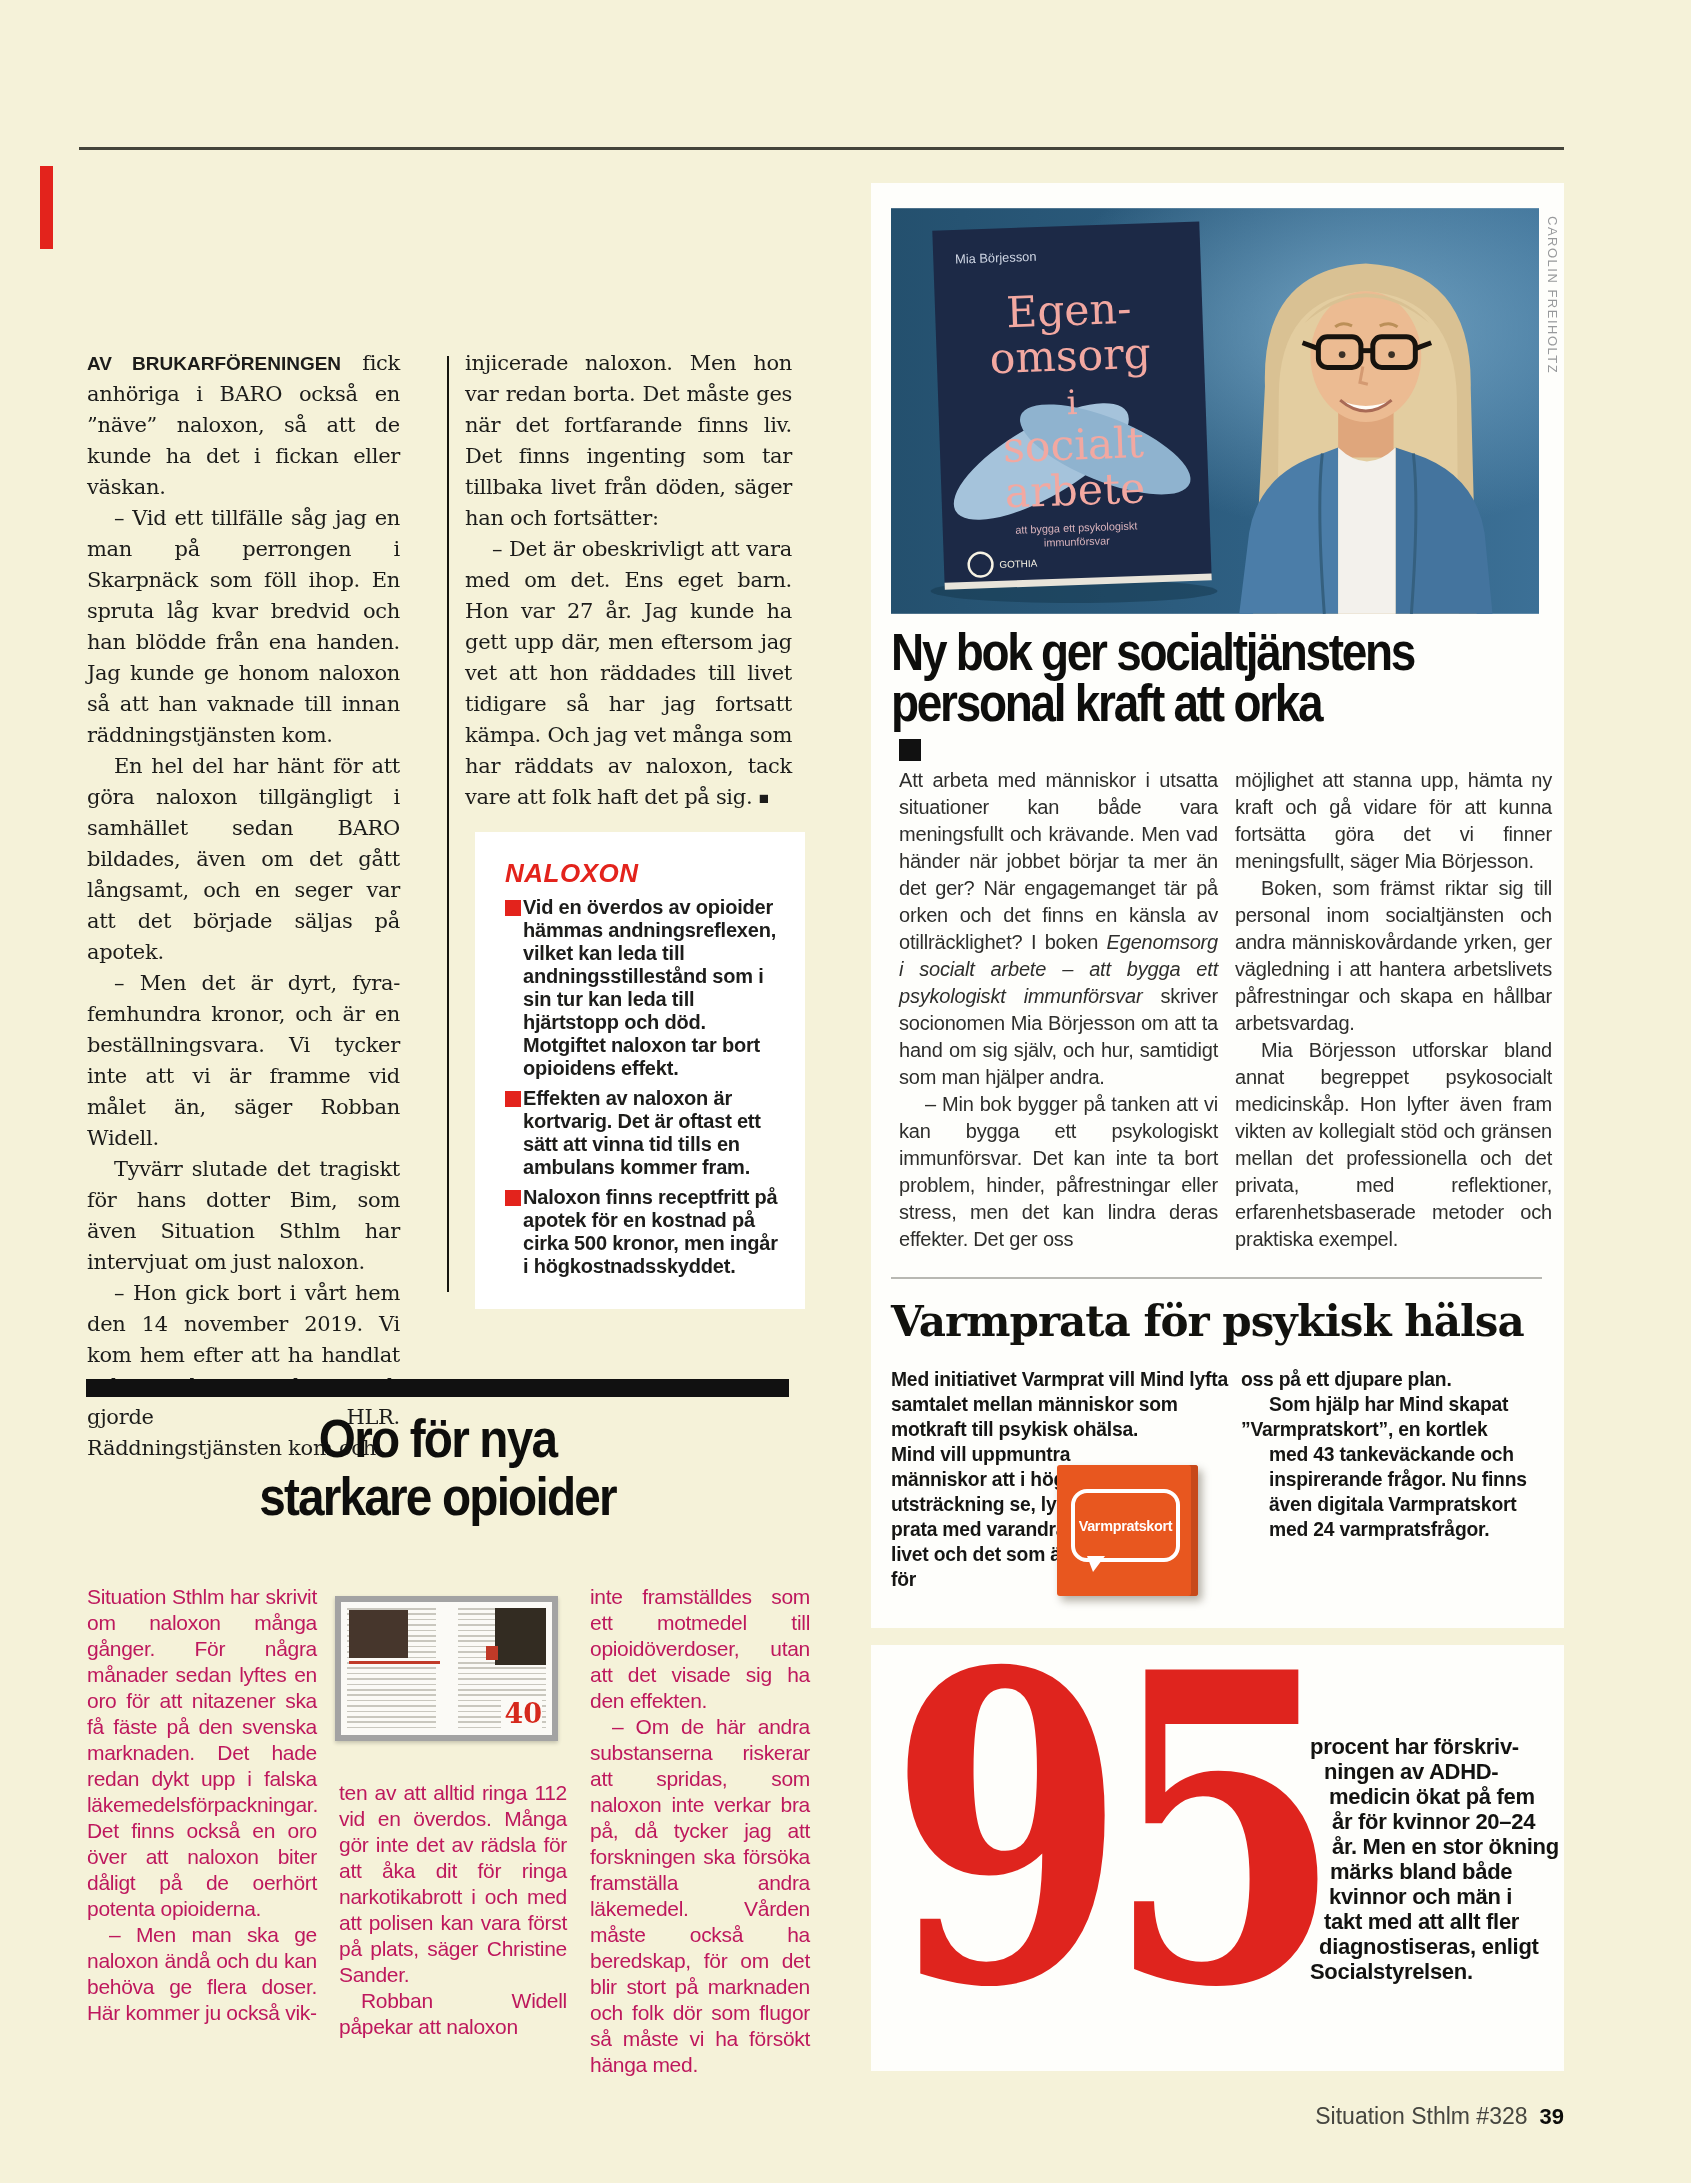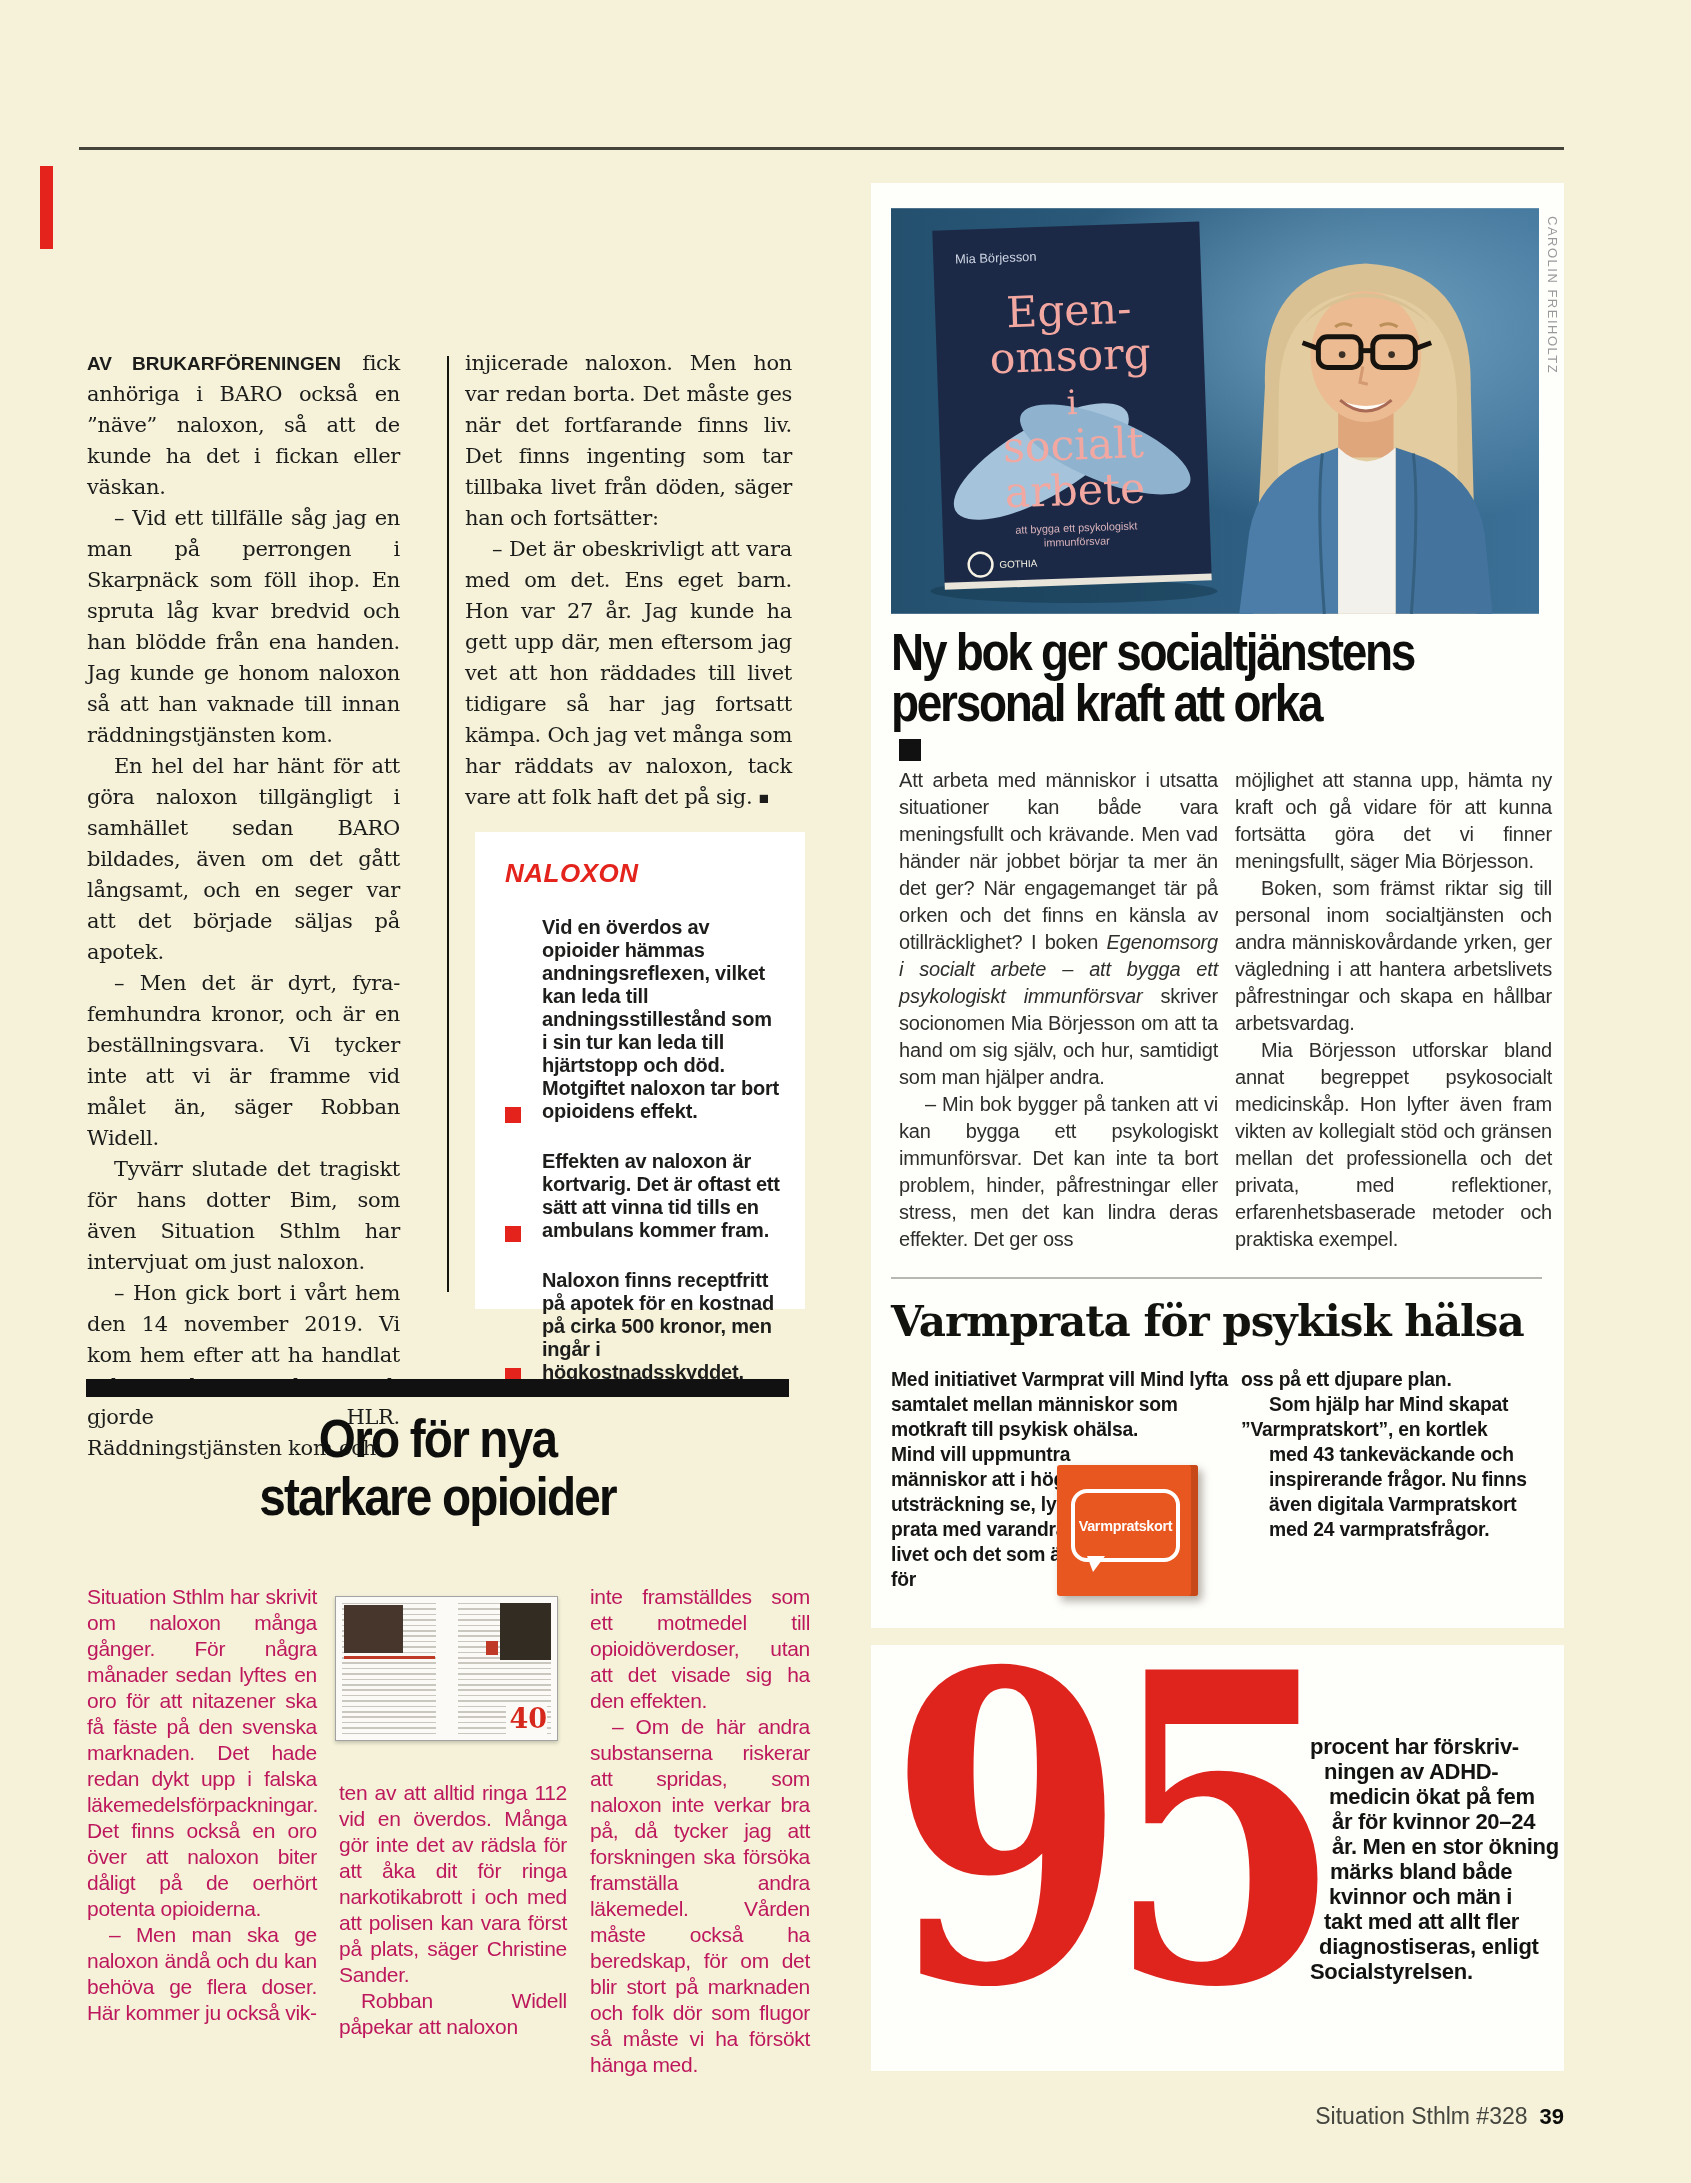--- a/index.html
+++ b/index.html
@@ -19,21 +19,21 @@
   .lead{font-family:"Liberation Sans",sans-serif;font-weight:bold;font-size:19px;letter-spacing:0;}
   #left-col1{left:87px;top:348px;width:313px;}
   #col-divider{left:447px;top:356px;width:2px;height:936px;background:#15150f;}
   #left-col2{left:465px;top:348px;width:327px;}
   .endmark{font-family:"Liberation Sans",sans-serif;font-size:17px;}
 
   
   #naloxon-box{left:475px;top:832px;width:330px;height:477px;background:#ffffff;
                box-sizing:border-box;padding:26px 24px 0 30px;}
   #naloxon-title{color:#e3231c;font-weight:bold;font-size:26px;letter-spacing:0.5px;font-style:italic;}
-  .nx-item{display:flex;gap:21px;margin-top:27px;align-items:flex-end;}
+  .nx-item{display:flex;gap:2px;margin-top:7px;}
   .nx-sq{width:16px;height:16px;background:#e3231c;flex:none;margin-top:4px;}
   .nx-text{font-weight:bold;font-size:20px;line-height:23px;letter-spacing:-0.2px;color:#1d1d1b;}
 
   
   #book-panel{left:871px;top:183px;width:693px;height:1445px;background:#fefefb;}
   #photo{left:20px;top:25px;width:648px;height:406px;}
   #photo-credit{left:674px;top:33px;writing-mode:vertical-rl;font-size:13px;letter-spacing:1.5px;
                 color:#97999b;}
   #book-headline{left:20px;top:444px;width:673px;font-weight:800;font-size:51px;line-height:51px;
                  letter-spacing:-2.5px;color:#0e0e0c;transform:scaleX(0.9);transform-origin:left top;}
@@ -69,21 +69,21 @@
                 transform-origin:center top;}
   .orotext{font-size:21px;line-height:26px;letter-spacing:-0.3px;color:#be185d;}
   .orotext p{margin:0;text-align:justify;}
   .orotext p.ind{text-indent:22px;}
   #oro-col1{left:87px;top:1584px;width:230px;}
   #oro-col2{left:339px;top:1780px;width:228px;}
   #oro-col3{left:590px;top:1584px;width:220px;}
 
   
   #news-thumb{left:335px;top:1596px;width:223px;height:145px;background:#fbfaf6;
-              border:1px solid #a3a3a3;box-sizing:border-box;box-shadow:0 2px 4px rgba(0,0,0,0.2);
+              border:6px solid #a3a3a3;box-sizing:border-box;box-shadow:0 2px 4px rgba(0,0,0,0.2);
               display:flex;gap:22px;padding:6px;}
   .tpage{flex:1;position:relative;
          background:repeating-linear-gradient(to bottom,#c9c7be 0 1.5px,transparent 1.5px 5.4px);}
   #t-photo{position:absolute;left:2px;top:2px;width:59px;height:48px;background:#46362c;}
   #t-redline{position:absolute;left:2px;top:53px;width:91px;height:3px;background:#c03a28;}
   #t-clip{position:absolute;right:0;top:0;width:51px;height:57px;background:#332c22;}
   #t-redbox{position:absolute;left:28px;top:38px;width:12px;height:14px;background:#c03a28;}
   #t-40{position:absolute;right:4px;bottom:0;font-family:"DejaVu Serif",serif;font-weight:bold;
         font-size:27px;color:#d6281c;background:#fbfaf6;padding-left:3px;line-height:30px;}
 

